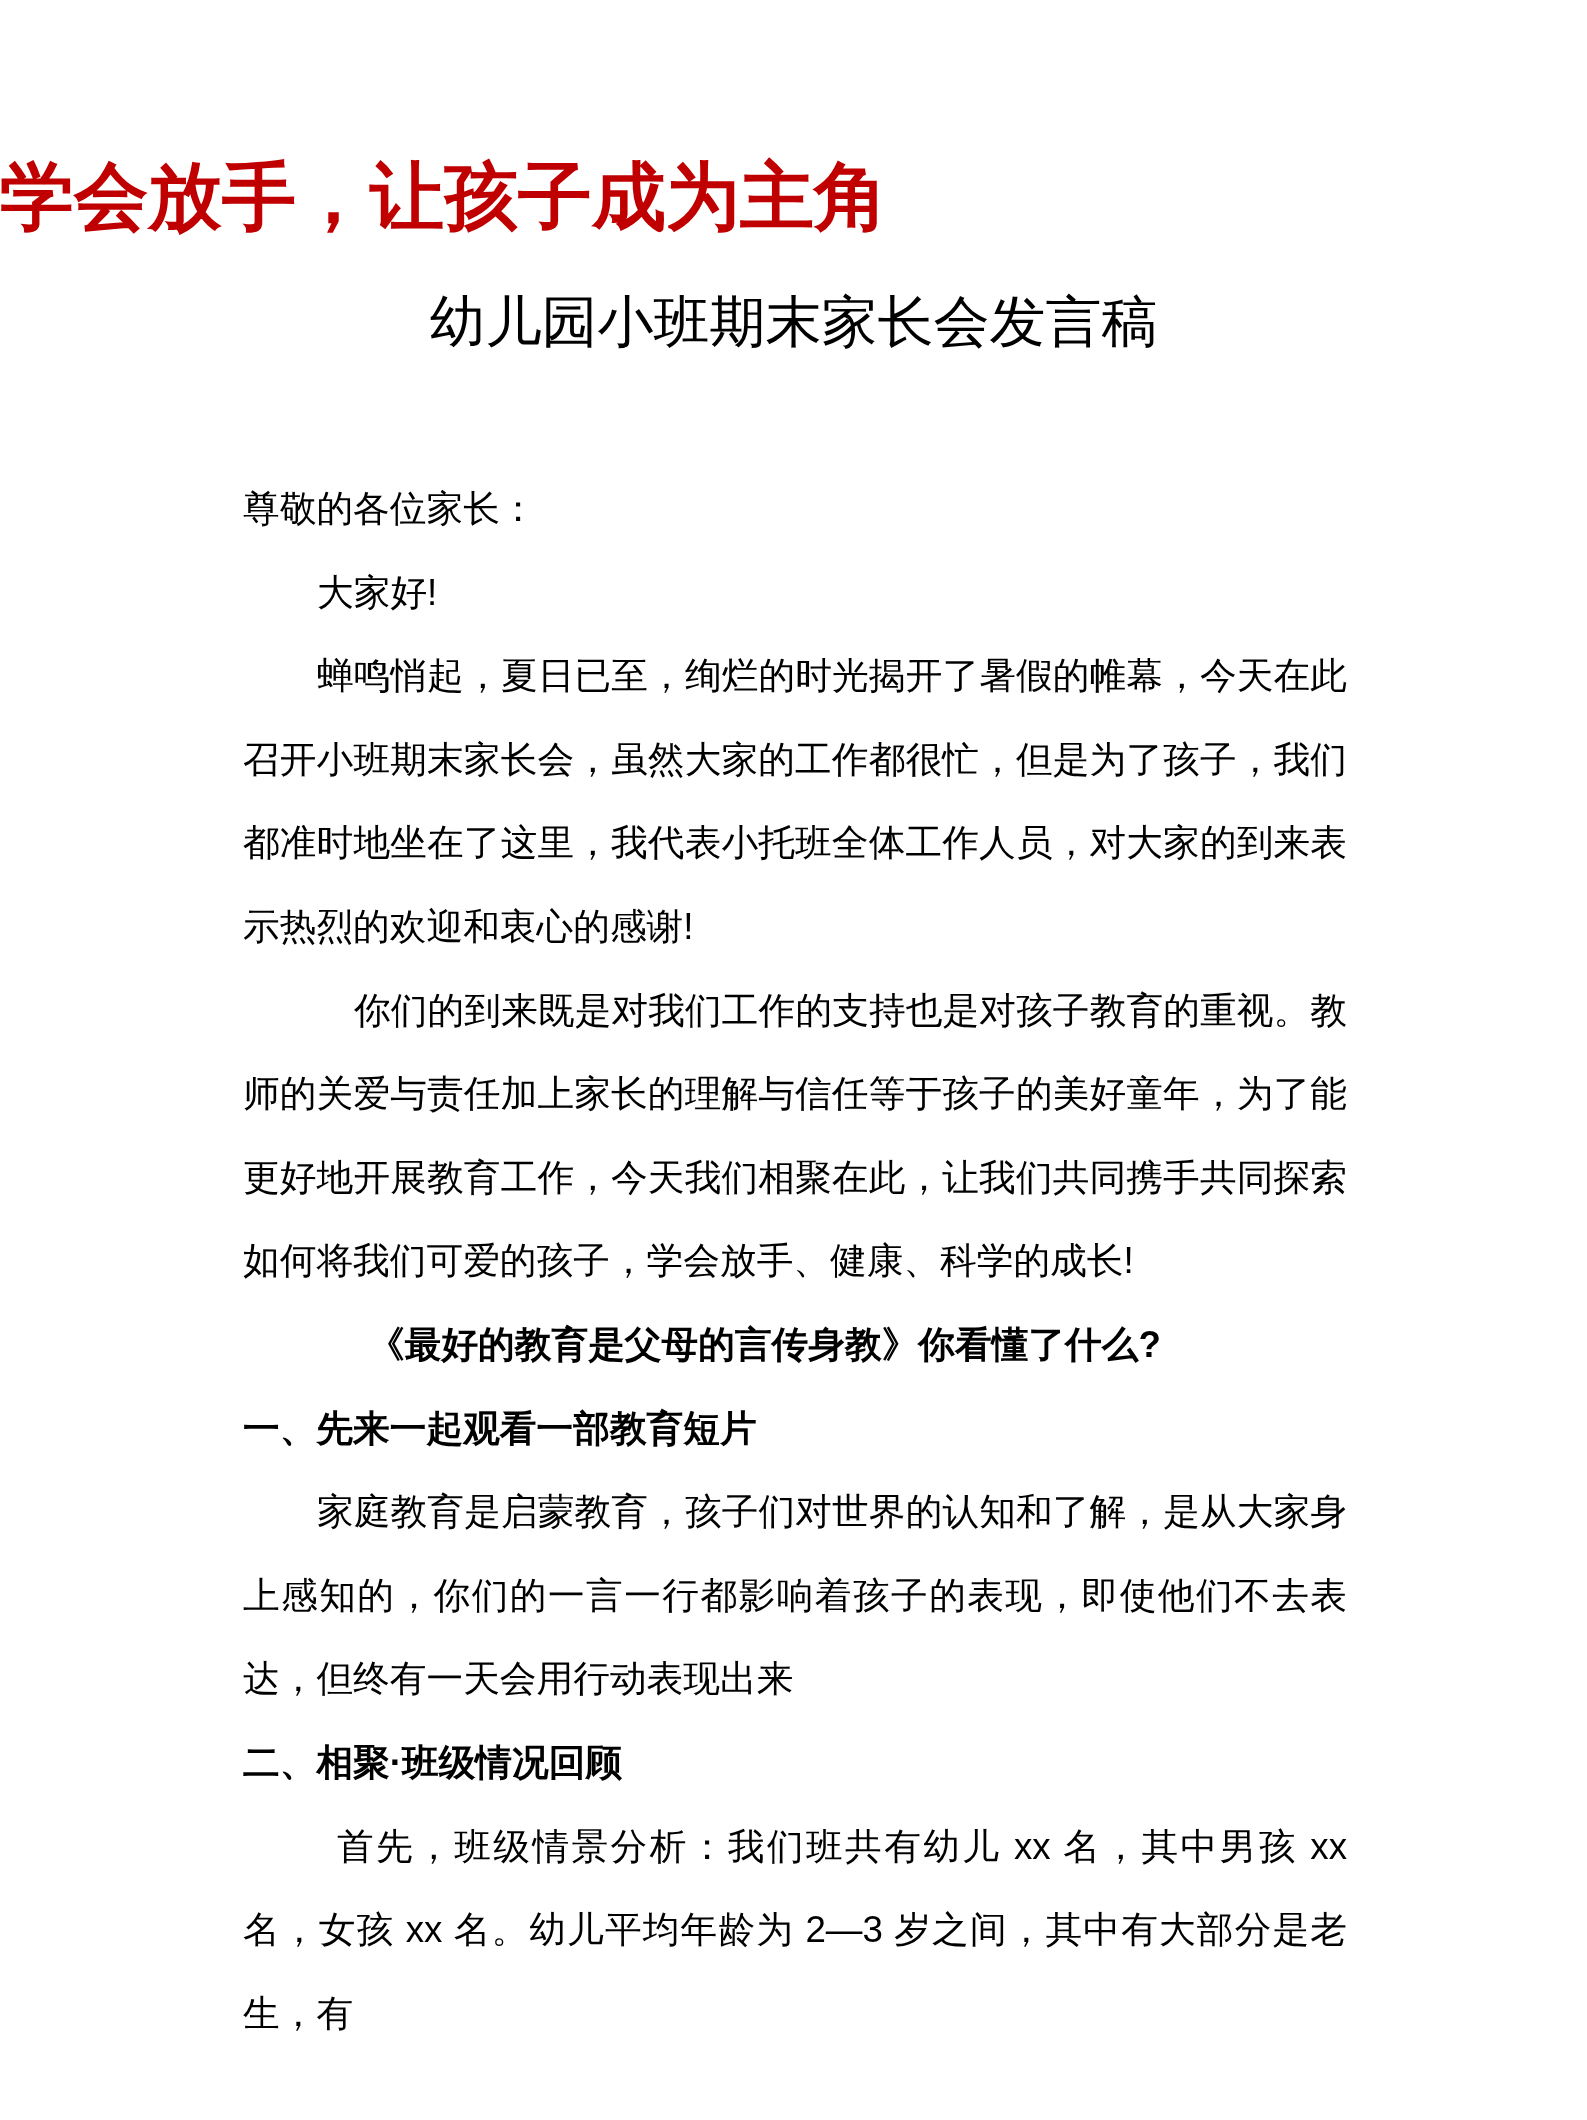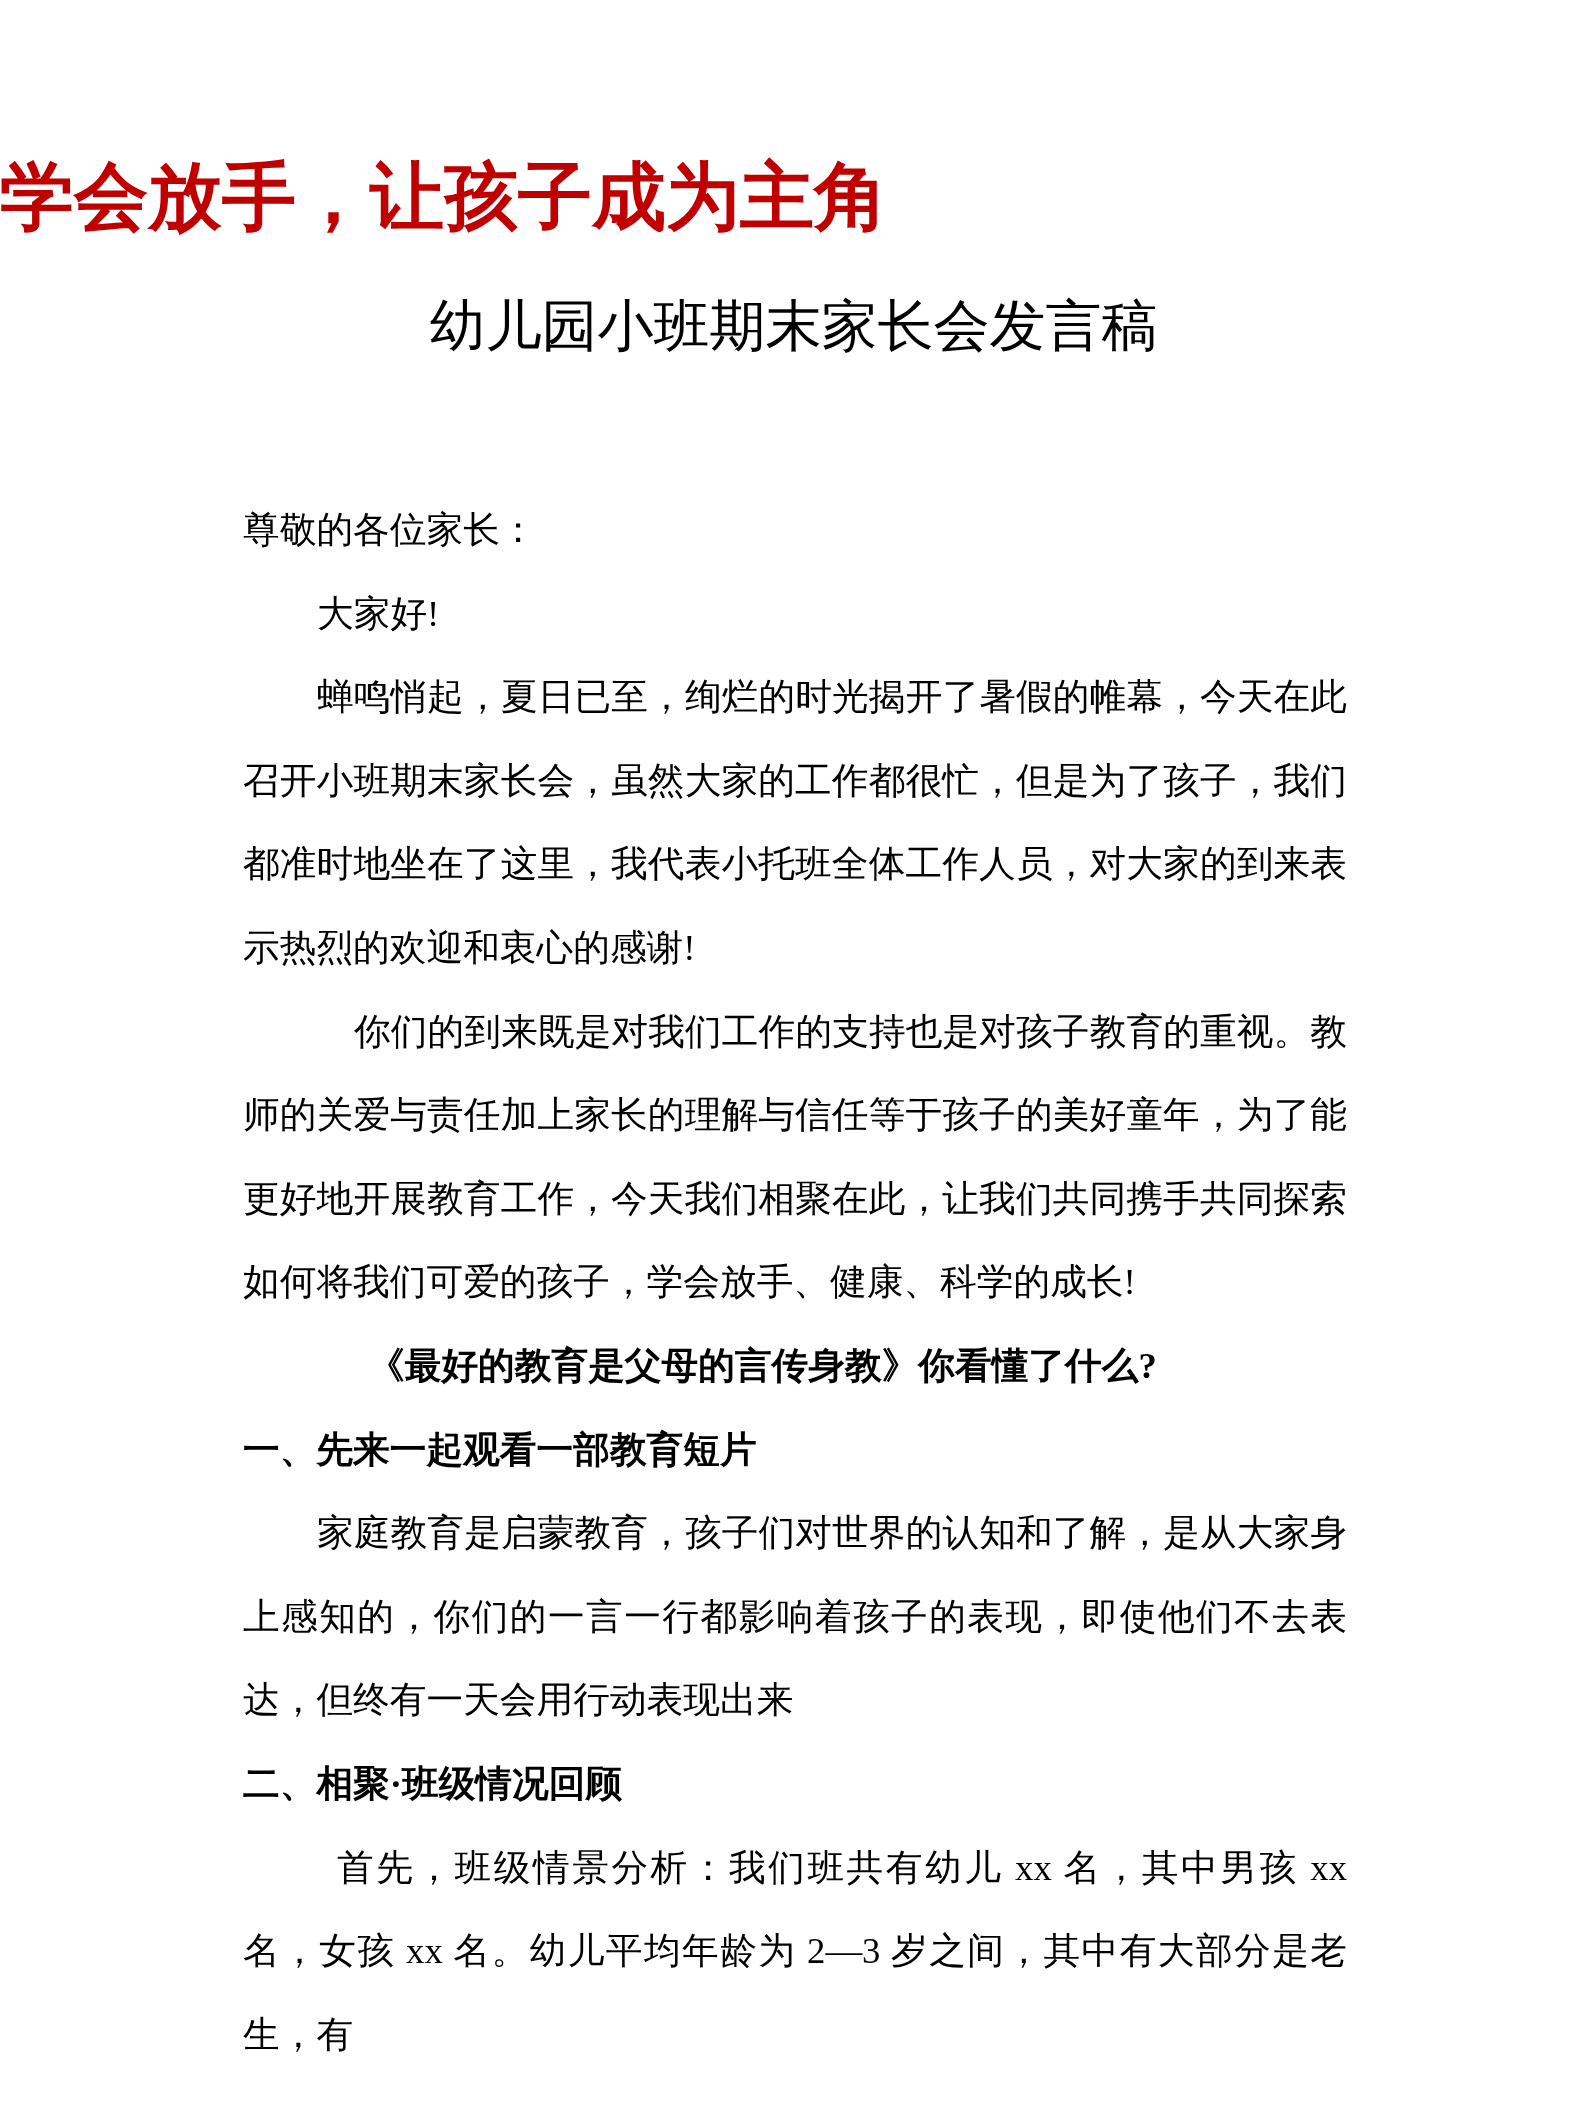--- a/index.html
+++ b/index.html
@@ -5,26 +5,26 @@
   html, body { margin: 0; padding: 0; background: #ffffff; }
   body { width: 1587px; height: 2120px; position: relative; overflow: hidden; }
   .page { position: absolute; left: 0; top: 0; width: 1587px; height: 2120px; background: #ffffff; }
   .title {
     position: absolute; left: 0; top: 146px; width: 1587px; text-align: left;
     font-family: "DejaVu Sans", sans-serif; font-weight: bold; font-size: 74px;
     line-height: 100px; color: #c00000; letter-spacing: 0px;
   }
   .subtitle {
     position: absolute; left: 0; top: 286px; width: 1587px; text-align: center;
-    font-family: Liberation Sans, sans-serif; font-weight: normal; font-size: 56px;
+    font-family: Liberation Mono, monospace; font-weight: normal; font-size: 56px;
     line-height: 80px; color: #000000;
   }
   .body {
-    position: absolute; left: 243px; top: 488px; width: 1104px;
-    font-family: Liberation Serif, serif; font-size: 36.7px; line-height: 83.6px; color: #000000;
+    position: absolute; left: 243px; top: 467px; width: 1104px;
+    font-family: Liberation Sans, sans-serif; font-size: 36.7px; line-height: 83.6px; color: #000000;
   }
   .body p { margin: 0; padding: 0; text-align: justify; text-align-last: left; word-break: break-all; }
   .indent2 { text-indent: 74px; }
   .indent3 { text-indent: 111px; }
   .indent4 { text-indent: 125px; }
   .indent-s { text-indent: 94px; }
   .heading { font-weight: bold; }
 </style>
 </head>
 <body>

